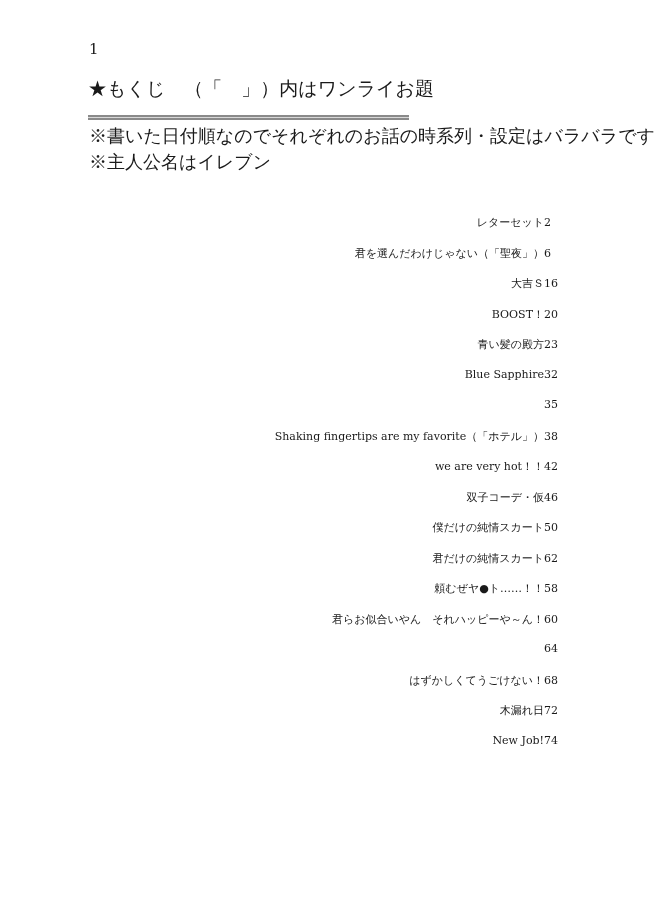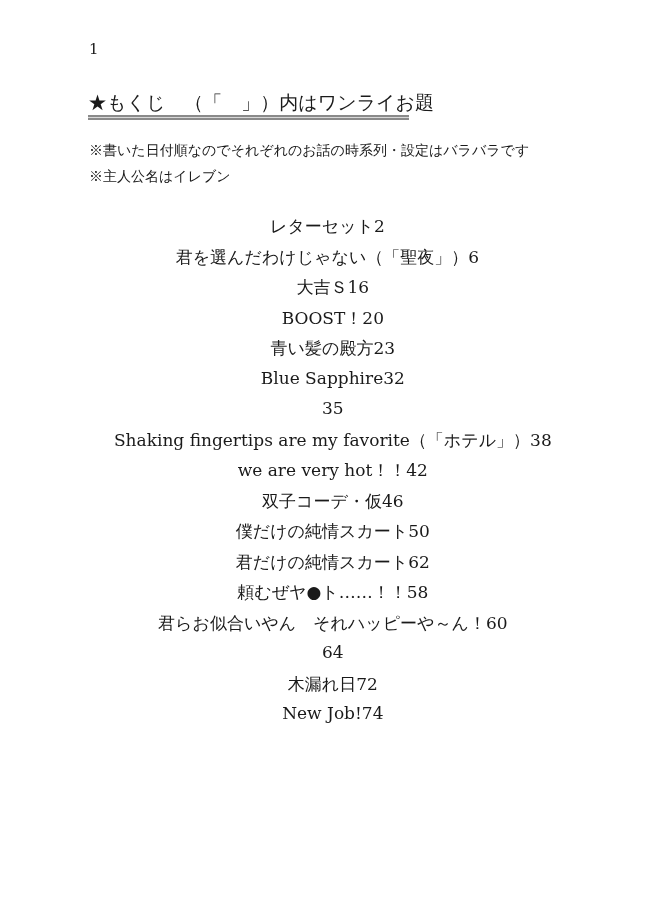--- a/index.html
+++ b/index.html
@@ -17,62 +17,61 @@
     }
     .page-number {
       position: absolute;
       left: 89px;
       top: 40px;
       font-size: 15px;
     }
     .toc-heading {
       position: absolute;
       left: 88px;
-      top: 90px;
+      top: 76px;
       font-size: 19px;
       line-height: 24px;
       white-space: nowrap;
       padding-bottom: 2px;
       width: 321px;
     }
     .heading-underline {
       position: absolute;
       left: 88px;
       top: 115px;
       width: 321px;
       height: 5px;
       border-top: 2px solid #8a8a8a;
       border-bottom: 2px solid #8a8a8a;
       box-sizing: border-box;
       background: #d8d8d8;
     }
     .note {
       position: absolute;
       left: 89px;
-      font-size: 14px;
+      font-size: 18px;
       white-space: nowrap;
-      margin-top: 18px;
     }
     .note-1 { top: 124px; }
     .note-2 { top: 150px; }
     .toc-list {
       position: absolute;
       left: 100px;
       top: 215px;
       width: 464px;
       margin: 0;
       padding: 0;
       list-style: none;
     }
     .toc-entry {
       display: flex;
-      justify-content: center;
+      justify-content: flex-end;
       align-items: baseline;
       height: 30.5px;
-      font-size: 17px;
+      font-size: 11px;
       white-space: nowrap;
     }
     .toc-title { }
     .toc-page {
       width: 20px;
       text-align: left;
     }
   </style>
 </head>
 <body>
@@ -138,20 +137,24 @@
       <span class="toc-page">58</span>
     </li>
   <li class="toc-entry">
       <span class="toc-title">君らお似合いやん　それハッピーや～ん！</span>
       <span class="toc-page">60</span>
     </li>
   <li class="toc-entry">
       <span class="toc-page">64</span>
     </li>
   <li class="toc-entry">
+      <span class="toc-title">はずかしくてうごけない！</span>
+      <span class="toc-page">68</span>
+    </li>
+  <li class="toc-entry">
       <span class="toc-title">木漏れ日</span>
       <span class="toc-page">72</span>
     </li>
   <li class="toc-entry">
       <span class="toc-title">New Job!</span>
       <span class="toc-page">74</span>
     </li>
 </ul>
 
 </body></html>

